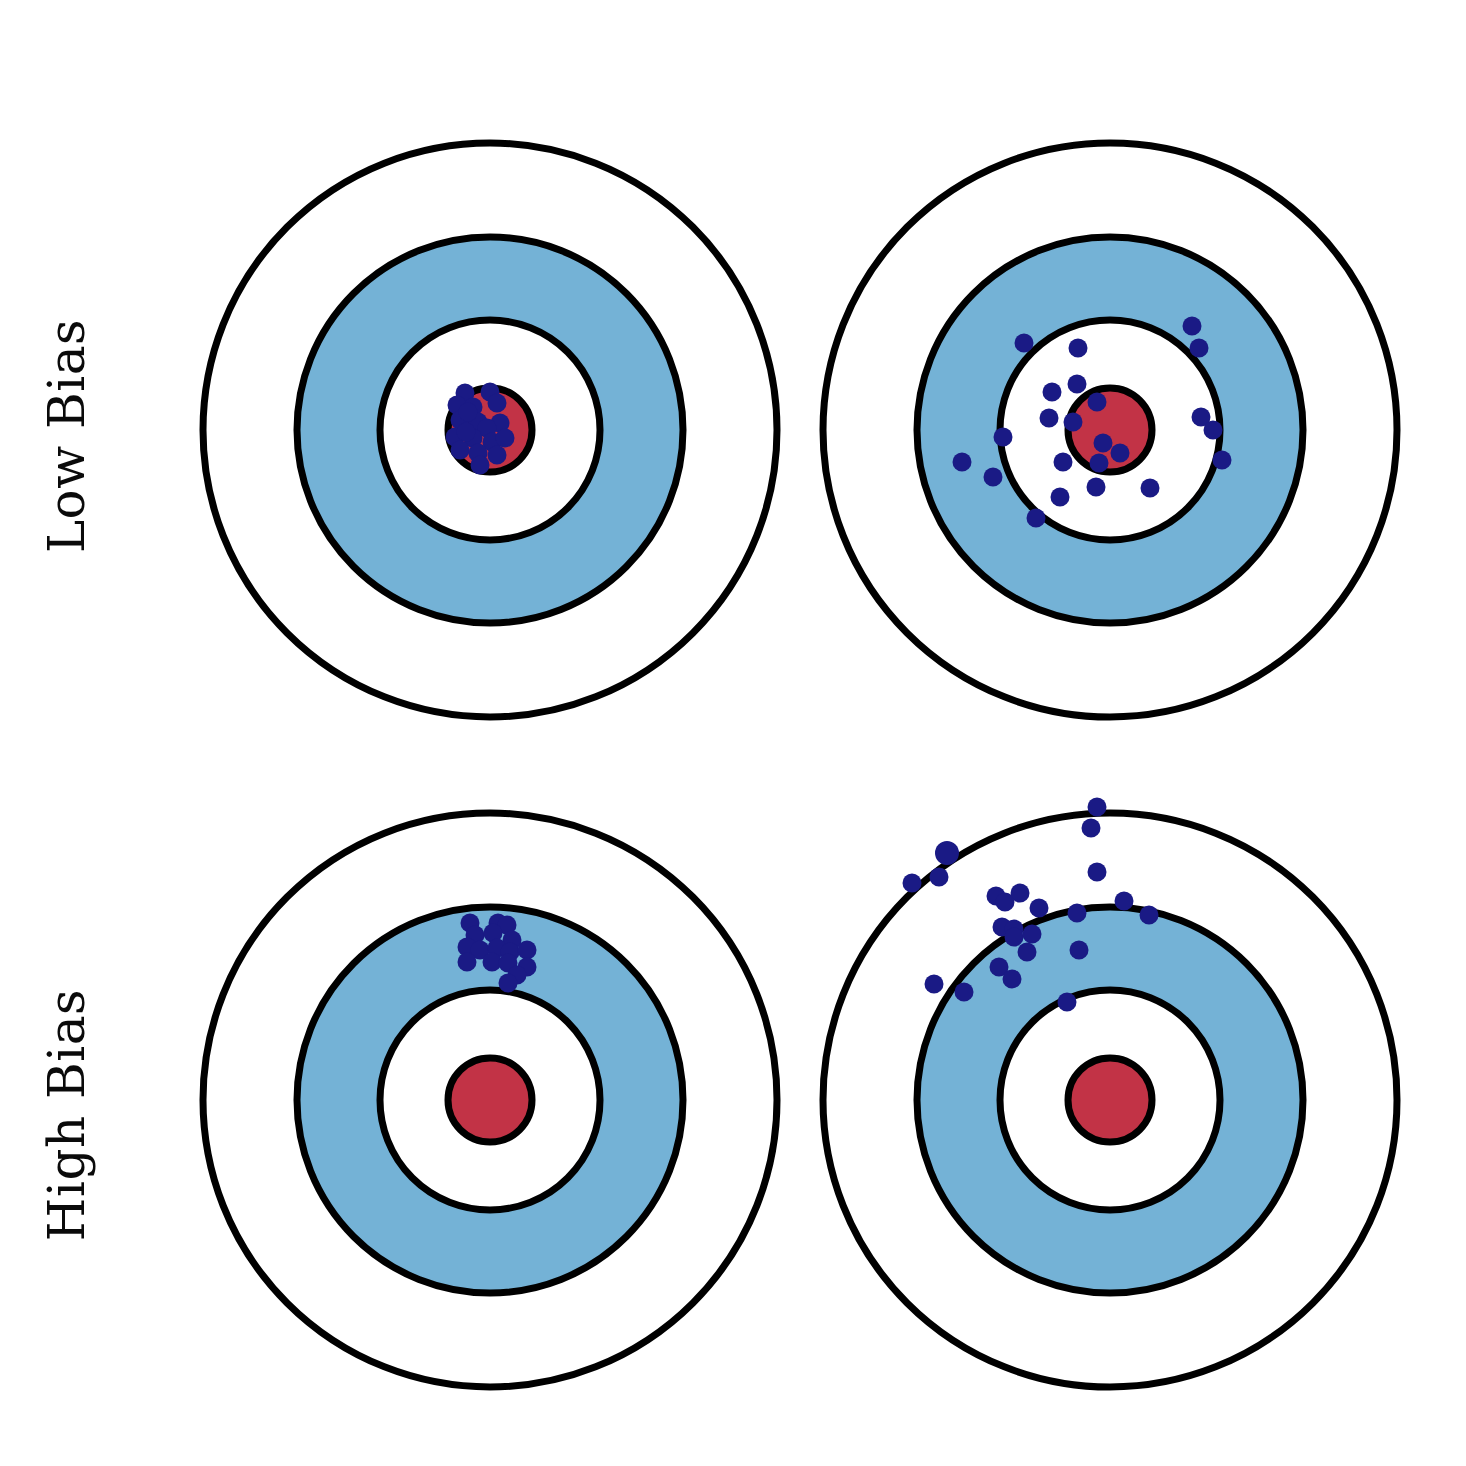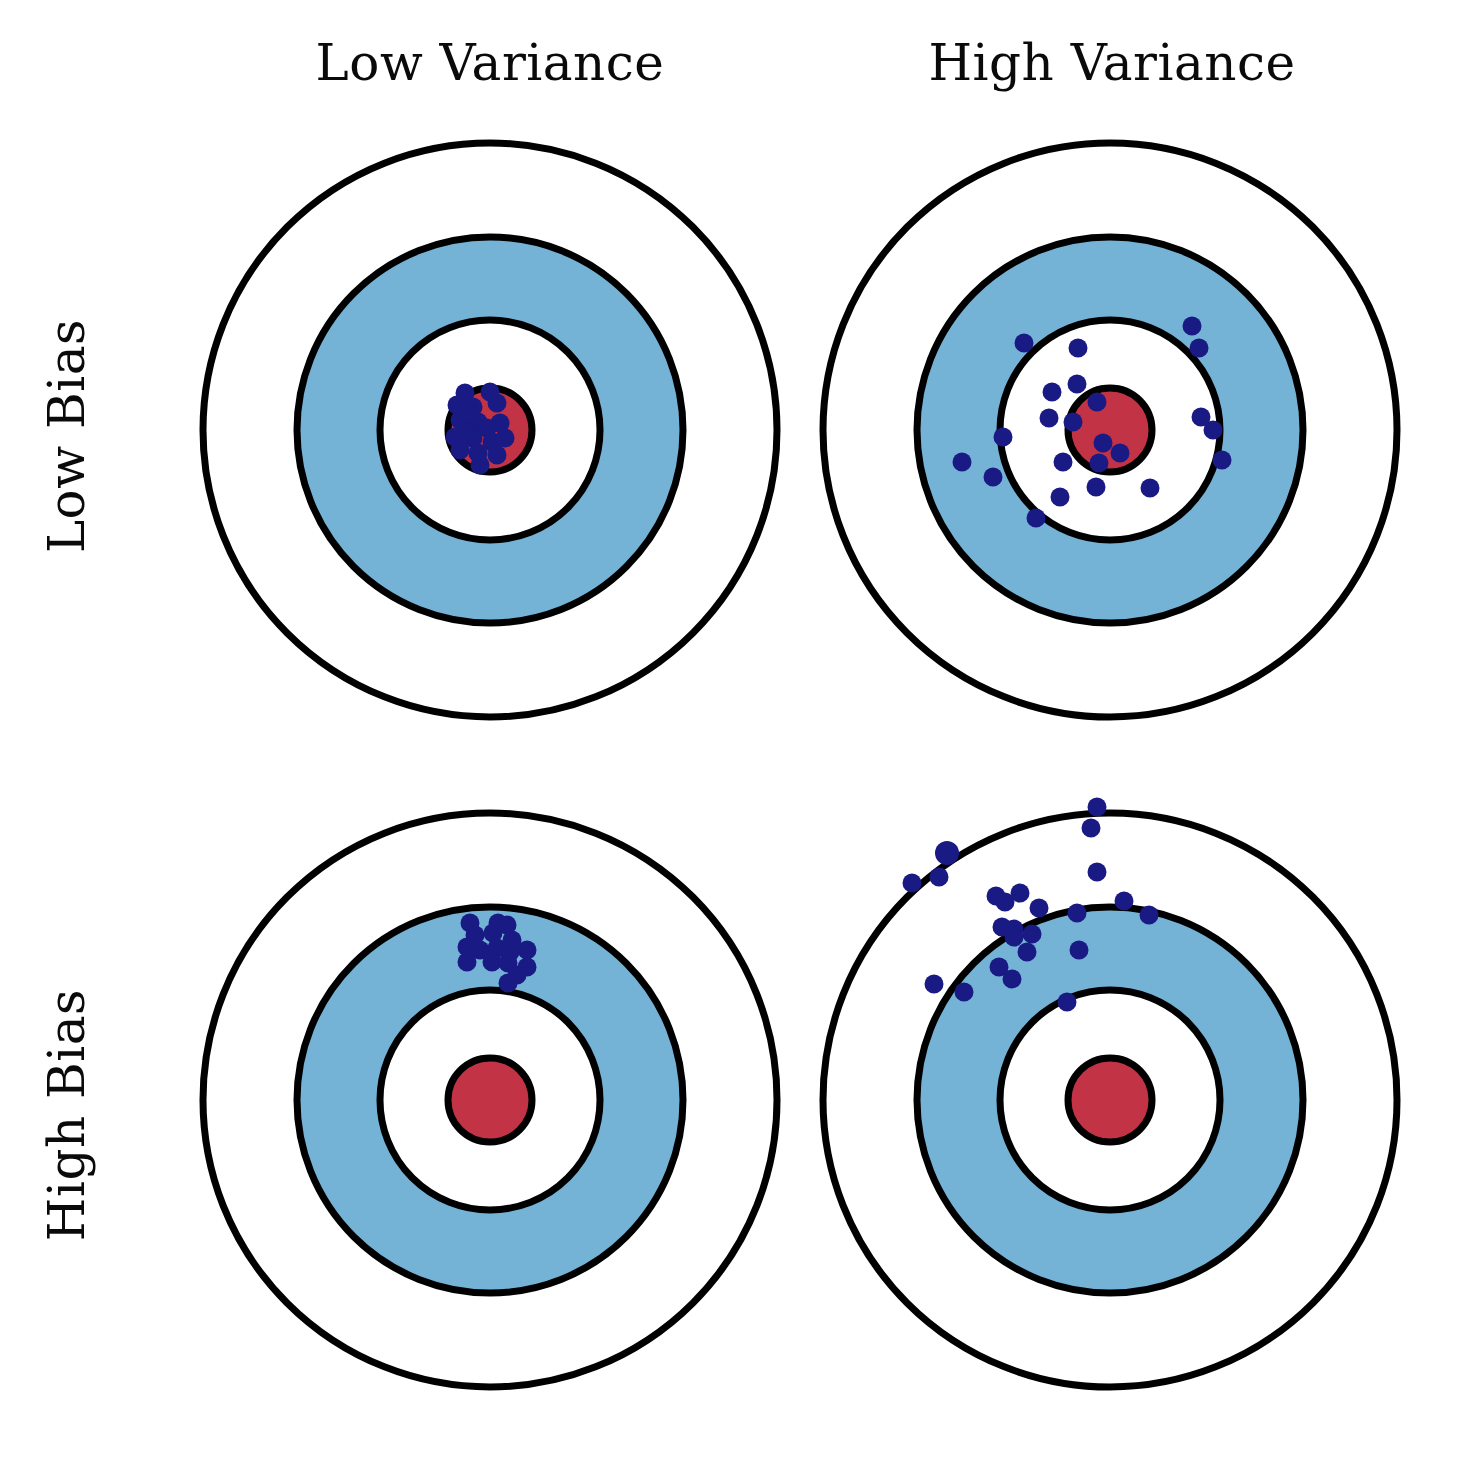--- a/index.html
+++ b/index.html
@@ -41,23 +41,21 @@
     position: absolute;
     left: 0;
     top: 0;
   }
 </style>
 </head>
 <body>
 
 <div class="stage">
 
-  <div class="col-header col-1">Low Variance</div>
 
-  <div class="col-header col-2">High Variance</div>
 
   <div class="row-header row-1">Low Bias</div>
 
   <div class="row-header row-2">High Bias</div>
 
   <svg id="targets-svg" width="1466" height="1466" viewBox="0 0 1466 1466" xmlns="http://www.w3.org/2000/svg">
       <g transform="translate(490,430)">
         <circle cx="0" cy="0" r="287" fill="#ffffff" stroke="#000000" stroke-width="7"></circle>
         <circle cx="0" cy="0" r="193" fill="#74B2D6" stroke="#000000" stroke-width="7"></circle>
         <circle cx="0" cy="0" r="110" fill="#ffffff" stroke="#000000" stroke-width="7"></circle>

